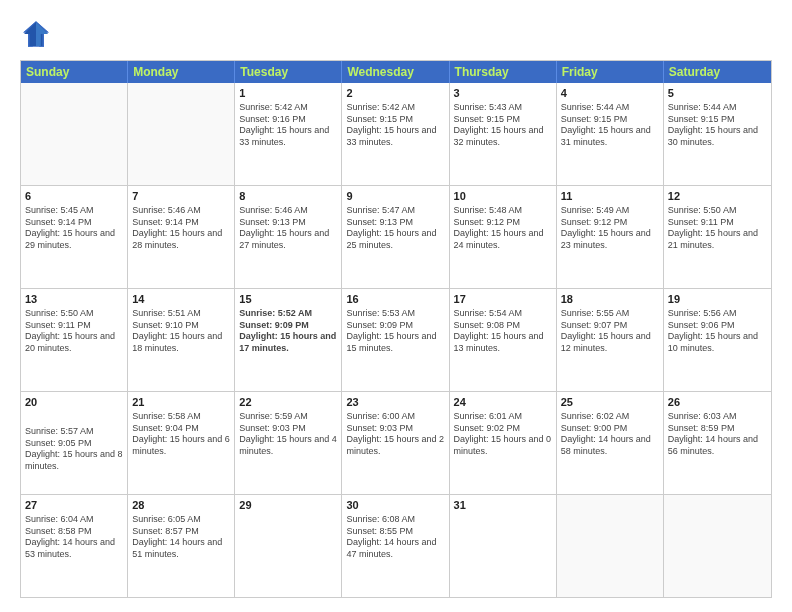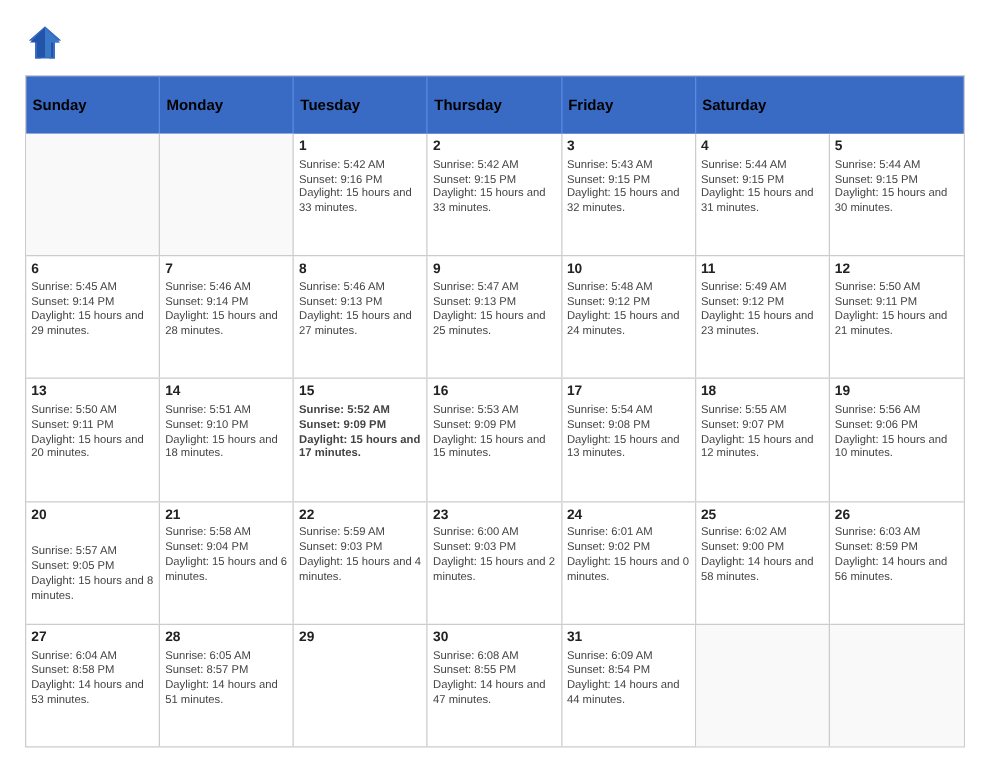--- a/index.html
+++ b/index.html
@@ -59,24 +59,24 @@
       display: flex;
       flex-direction: column;
       border: 1px solid #ccc;
     }
     .cal-header-row {
       display: grid;
       grid-template-columns: repeat(7, 1fr);
       background: #3a6bc4;
     }
     .cal-header-cell {
-      color: #000000;
+      color: #bef264;
       font-size: 12px;
       font-weight: bold;
-      padding: 16px 5px;
+      padding: 4px 5px;
       border-right: 1px solid #5a8be4;
     }
     .cal-header-cell:last-child { border-right: none; }
     .cal-body {
       flex: 1;
       display: flex;
       flex-direction: column;
     }
     .cal-row {
       display: grid;
@@ -131,20 +131,21 @@
       <div class="month-title"></div>
       <div class="location-title"></div>
     </div>
   </div>
 
   <div class="calendar">
     <div class="cal-header-row">
     <div class="cal-header-cell">Sunday</div>
         <div class="cal-header-cell">Monday</div>
         <div class="cal-header-cell">Tuesday</div>
+        <div class="cal-header-cell">Wednesday</div>
         <div class="cal-header-cell">Thursday</div>
         <div class="cal-header-cell">Friday</div>
         <div class="cal-header-cell">Saturday</div>
       </div>
     <div class="cal-body">
     <div class="cal-row">
           <div class="cal-cell empty"></div>
           <div class="cal-cell empty"></div>
           <div class="cal-cell">
             <div class="day-number">1</div>
@@ -326,22 +327,19 @@
             <div class="day-number">29</div>
           </div>
           <div class="cal-cell">
             <div class="day-number">30</div>
             <div class="cell-text" style="white-space: pre-line;">Sunrise: 6:08 AM
 Sunset: 8:55 PM
 Daylight: 14 hours and 47 minutes.</div>
           </div>
           <div class="cal-cell">
             <div class="day-number">31</div>
-            <div class="cell-text" style="white-space: pre-line;">Sunrise: 6:09 AM
-Sunset: 8:54 PM
-Daylight: 14 hours and 44 minutes.</div>
           </div>
           <div class="cal-cell empty"></div>
           <div class="cal-cell empty"></div>
         </div>
       </div>
   </div>
 </div>
 
 </body></html>

